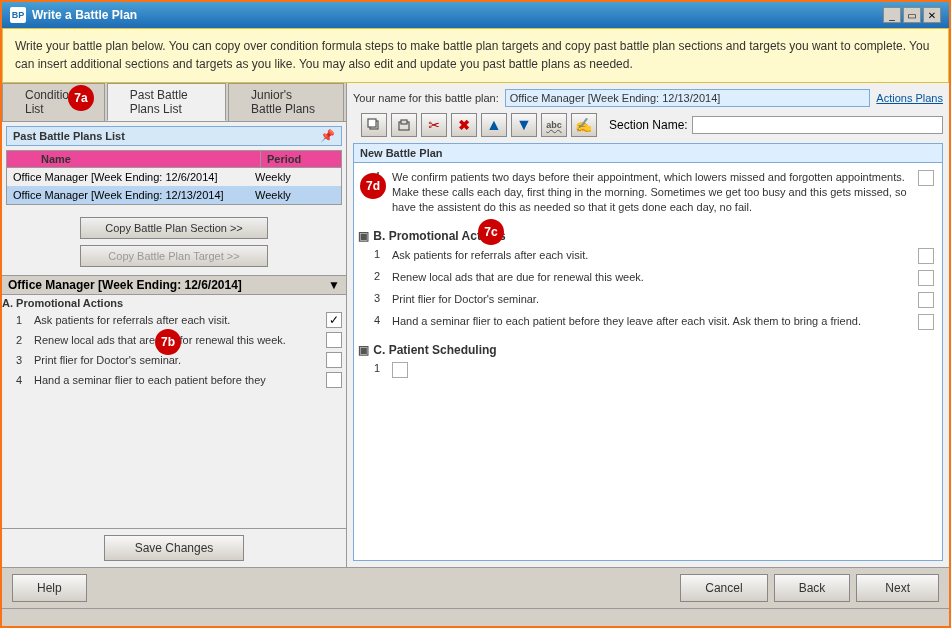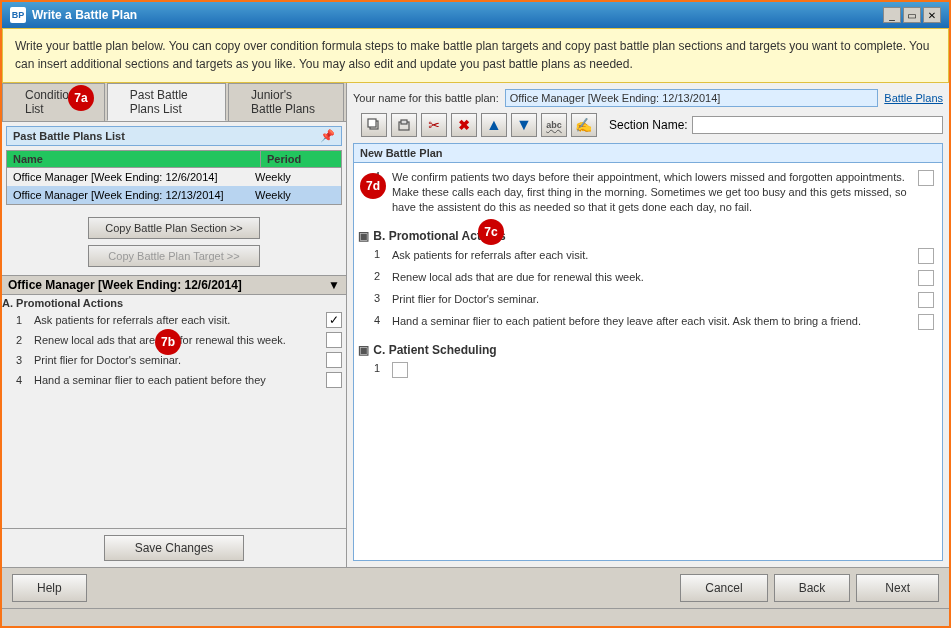--- a/index.html
+++ b/index.html
@@ -23,33 +23,33 @@
 
     .tabs { display: flex; border-bottom: 1px solid #999; background: #d4d0c8; }
     .tab { padding: 4px 22px; border: 1px solid #999; border-bottom: none; background: #d4d0c8; cursor: pointer; font-size: 11px; color: #333; margin-right: 2px; }
     .tab.active { background: #f0f0f0; border-bottom: 1px solid #f0f0f0; z-index: 1; }
 
     .past-battle-plans-list { padding: 4px; }
     .panel-title-bar { display: flex; justify-content: space-between; align-items: center; background: #d4e8f7; border: 1px solid #7aabda; padding: 2px 6px; margin-bottom: 4px; }
     .panel-title { font-size: 11px; font-weight: bold; color: #333; }
     .panel-pin { font-size: 12px; color: #555; cursor: pointer; }
 
-    .list-header { display: flex; background: #22c55e; border: 1px solid #999; }
+    .list-header { display: flex; background: #ec4899; border: 1px solid #999; padding-left: 28px; }
     .list-header-cell { padding: 2px 6px; font-size: 11px; font-weight: bold; color: #333; border-right: 1px solid #999; }
     .list-header-cell:first-child { flex: 1; }
     .list-header-cell:last-child { width: 80px; border-right: none; }
 
     .list-body { border: 1px solid #999; border-top: none; }
     .list-row { display: flex; padding: 3px 6px; cursor: pointer; }
     .list-row.selected { background: #b8d4f0; }
     .list-row-name { flex: 1; font-size: 11px; color: #000; }
     .list-row-period { width: 80px; font-size: 11px; color: #000; }
 
     .copy-buttons { padding: 8px; display: flex; flex-direction: column; gap: 6px; align-items: center; }
-    .copy-btn { width: 172px; padding: 4px 10px; background: linear-gradient(to bottom, #f0f0f0, #d4d0c8); border: 1px solid #888; cursor: pointer; font-size: 11px; color: #333; text-align: center; }
+    .copy-btn { width: 188px; padding: 4px 10px; background: linear-gradient(to bottom, #f0f0f0, #d4d0c8); border: 1px solid #888; cursor: pointer; font-size: 11px; color: #333; text-align: center; }
     .copy-btn.disabled { color: #999; cursor: default; }
 
     .lower-list-container { flex: 1; display: flex; flex-direction: column; border-top: 1px solid #999; overflow: hidden; }
     .lower-list-title { background: #d4d0c8; padding: 2px 6px; font-size: 11px; font-weight: bold; border-bottom: 1px solid #999; display: flex; justify-content: space-between; align-items: center; }
     .lower-list-scroll { flex: 1; overflow-y: auto; padding: 0; }
     .lower-section-header { font-size: 11px; font-weight: bold; color: #333; padding: 2px 0; }
     .lower-item { display: flex; gap: 6px; padding: 2px 0 4px 10px; }
     .lower-item-num { font-size: 11px; color: #333; width: 12px; }
     .lower-item-text { font-size: 11px; color: #333; flex: 1; }
     .lower-item-check { width: 16px; height: 16px; border: 1px solid #999; background: #fff; display: flex; align-items: center; justify-content: center; }
@@ -220,21 +220,21 @@
           <button class="save-btn">Save Changes</button>
         </div>
 
       </div>
 
       <div class="right-panel">
 
         <div class="battle-plan-name-row">
           <span class="bp-name-label">Your name for this battle plan:</span>
           <input type="text" class="bp-name-input" style="flex: 1 1 0%;" value="Office Manager [Week Ending: 12/13/2014]">
-          <span class="battle-plans-link">Battle Plans</span>
+          <span class="battle-plans-link">Actions Plans</span>
         </div>
 
         <div class="toolbar-row">
           <span style="font-size:11px; color:#333; margin-right:4px;">
           </span>
           <button class="toolbar-btn" title="Copy">
             <svg width="14" height="14" viewBox="0 0 14 14">
                 <rect x="3" y="3" width="8" height="8" fill="none" stroke="#555" stroke-width="1.2"></rect>
                 <rect x="1" y="1" width="8" height="8" fill="#fff" stroke="#555" stroke-width="1.2"></rect>
               </svg>

